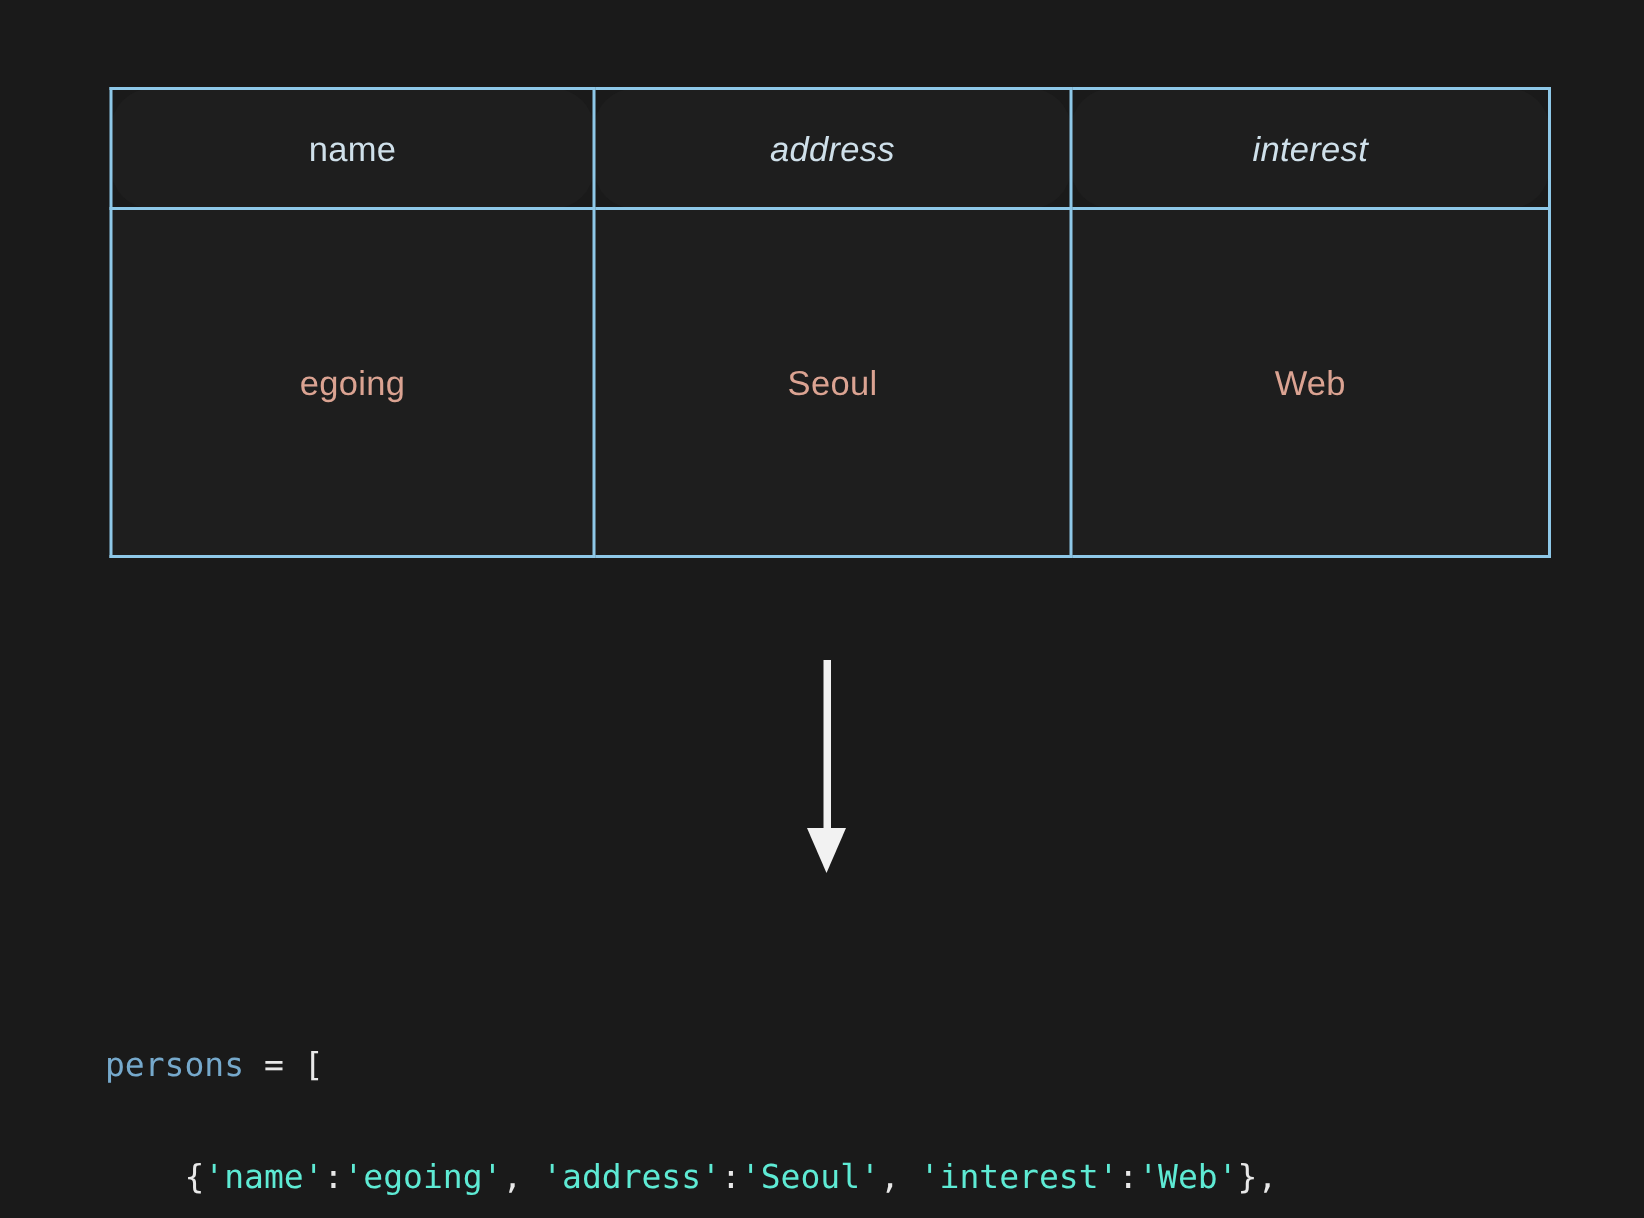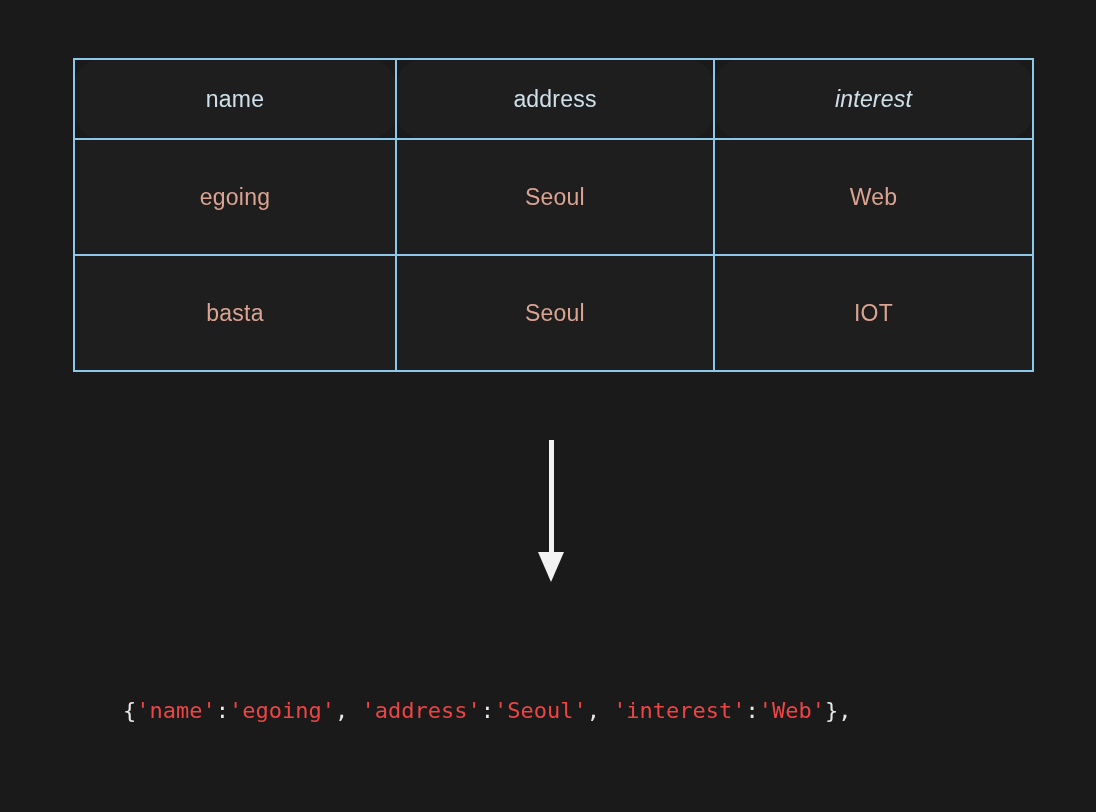--- a/index.html
+++ b/index.html
@@ -42,21 +42,21 @@
     letter-spacing: 0.2px;
     border-radius: 27px;
   }
   #persons-table td {
     color: #dba392;
     font-size: 23px;
     letter-spacing: 0.2px;
     margin-left: 30px;
   }
   .col-name    { width: 320px; }
-  .col-address { width: 316px; }
+  .col-address { width: 316px; font-style: italic; }
   .col-interest{ width: 317px; font-style: italic; }
 
   
   #flow-arrow {
     position: absolute;
     left: 538px;
     top: 440px;
     width: 26px;
     height: 142px;
   }
@@ -86,50 +86,46 @@
     top: 648px;
     font-family: "DejaVu Sans Mono", "Liberation Mono", monospace;
     font-size: 22px;
     line-height: 25px;
     white-space: pre;
     color: #e6e6e6;
   }
   #code-block .ln { display: block; }
   .tok-var   { color: #76a9cc; }
   .tok-punct { color: #e8e8e8; }
-  .tok-str   { color: #ef4444; }
+  .tok-str   { color: #5eead4; }
 </style>
 </head>
 <body>
 
 <table id="persons-table">
   <thead>
     <tr>
       <th class="col-name">name</th>
       <th class="col-address">address</th>
       <th class="col-interest">interest</th>
     </tr>
   </thead>
   <tbody>
     <tr>
       <td>egoing</td>
       <td>Seoul</td>
       <td>Web</td>
     </tr>
-    <tr>
-      <td>basta</td>
-      <td>Seoul</td>
-      <td>IOT</td>
-    </tr>
   </tbody>
 </table>
 
 <div id="flow-arrow">
   <div class="shaft"></div>
   <div class="head"></div>
 </div>
 
 <div id="code-block">
+  <span class="ln"><span class="tok-var">persons</span><span class="tok-punct"> = [</span></span>
   <span class="ln"><span class="tok-punct">    </span><span class="tok-punct">{</span><span class="tok-str">'name'</span><span class="tok-punct">:</span><span class="tok-str">'egoing'</span><span class="tok-punct">, </span><span class="tok-str">'address'</span><span class="tok-punct">:</span><span class="tok-str">'Seoul'</span><span class="tok-punct">, </span><span class="tok-str">'interest'</span><span class="tok-punct">:</span><span class="tok-str">'Web'</span><span class="tok-punct">},</span></span>
   
   
   
 </div>
 
 </body></html>

